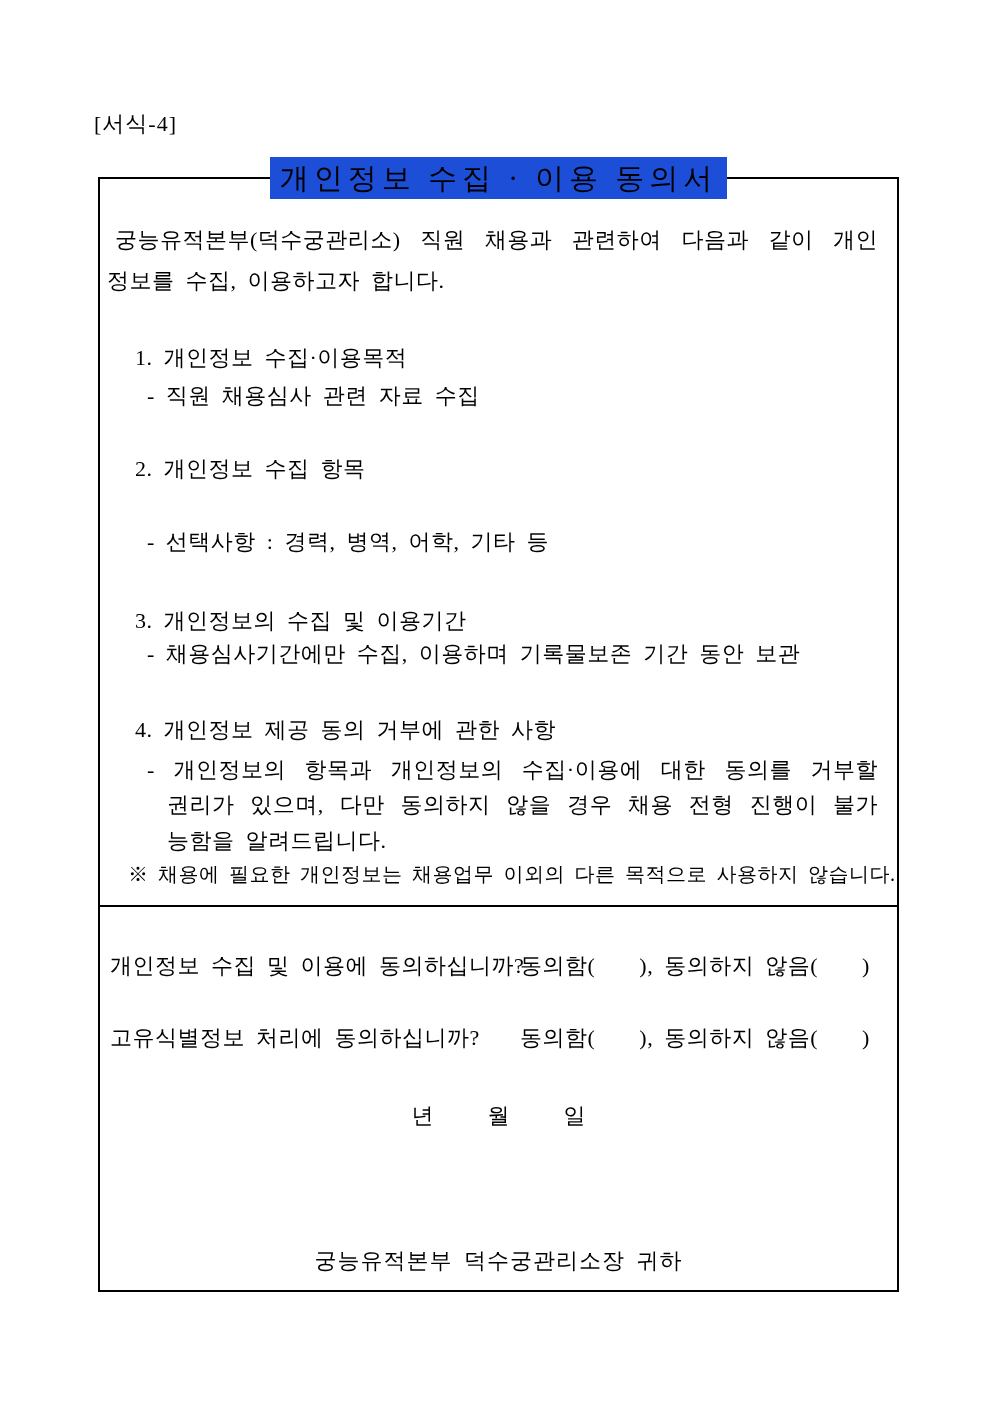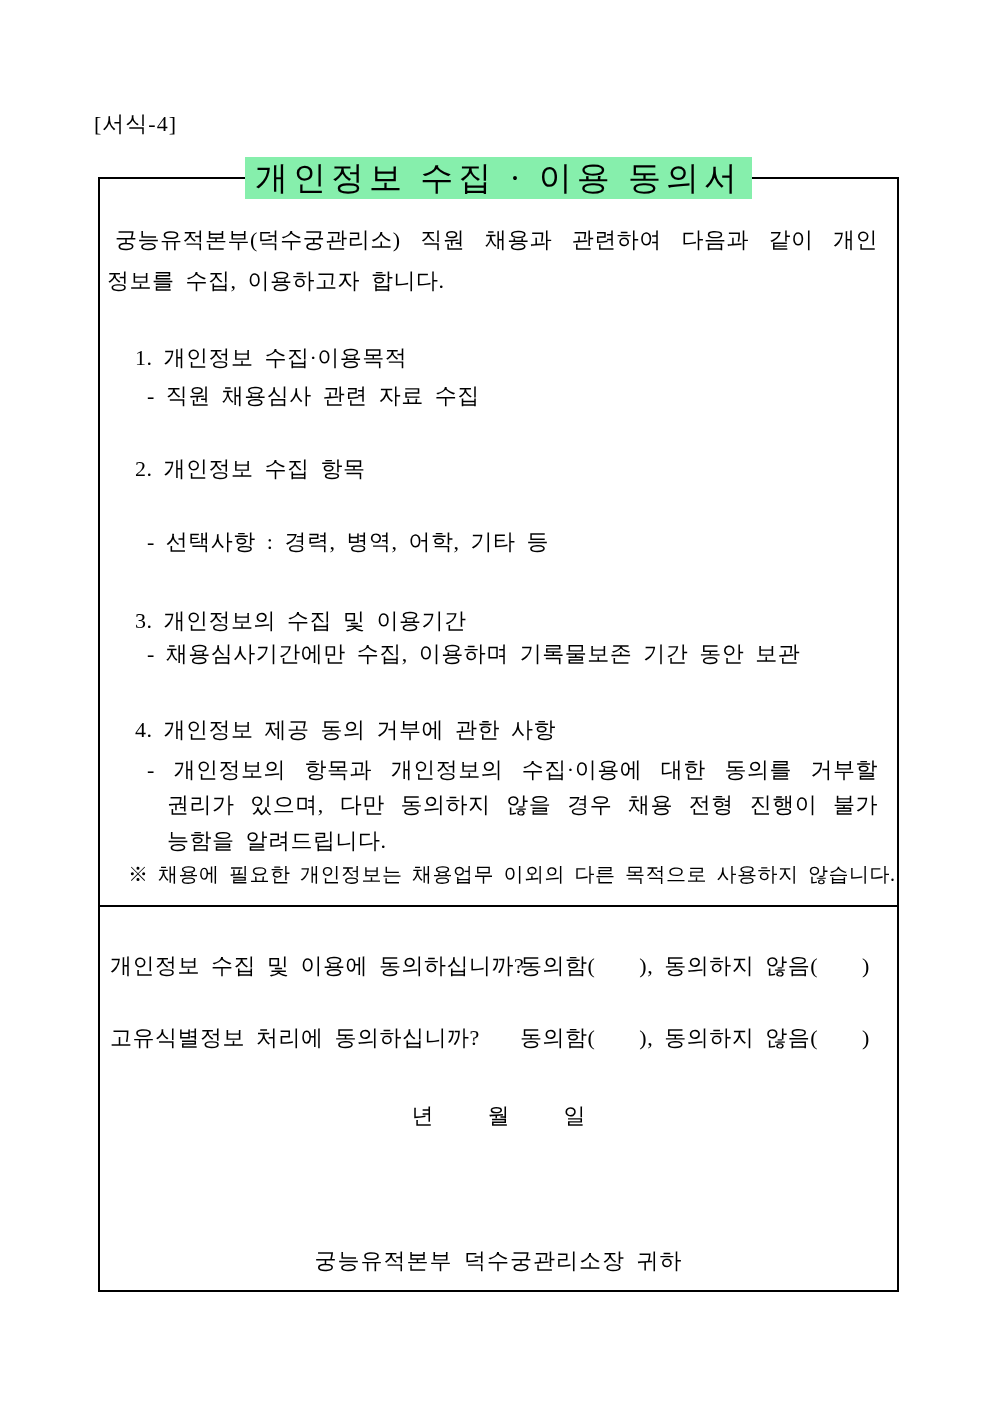--- a/index.html
+++ b/index.html
@@ -23,23 +23,23 @@
     position: absolute; left: 98px; top: 177px;
     width: 801px; height: 1115px;
     border: 2px solid #000000;
   }
   .title-row {
     position: absolute; top: -22px; left: 0; right: 0;
     text-align: center; line-height: 42px;
   }
   .form-title {
     display: inline-block;
-    background: #86efac;
+    background: #1d4ed8;
     padding: 0 10px;
-    font-size: 33px; letter-spacing: 5px; line-height: 42px;
+    font-size: 29px; letter-spacing: 5px; line-height: 42px;
     white-space: pre;
   }
   .line {
     position: absolute;
     font-size: 22px; line-height: 26px;
     letter-spacing: 0.5px; word-spacing: 5px;
     white-space: nowrap;
   }
   .justify {
     white-space: normal;

